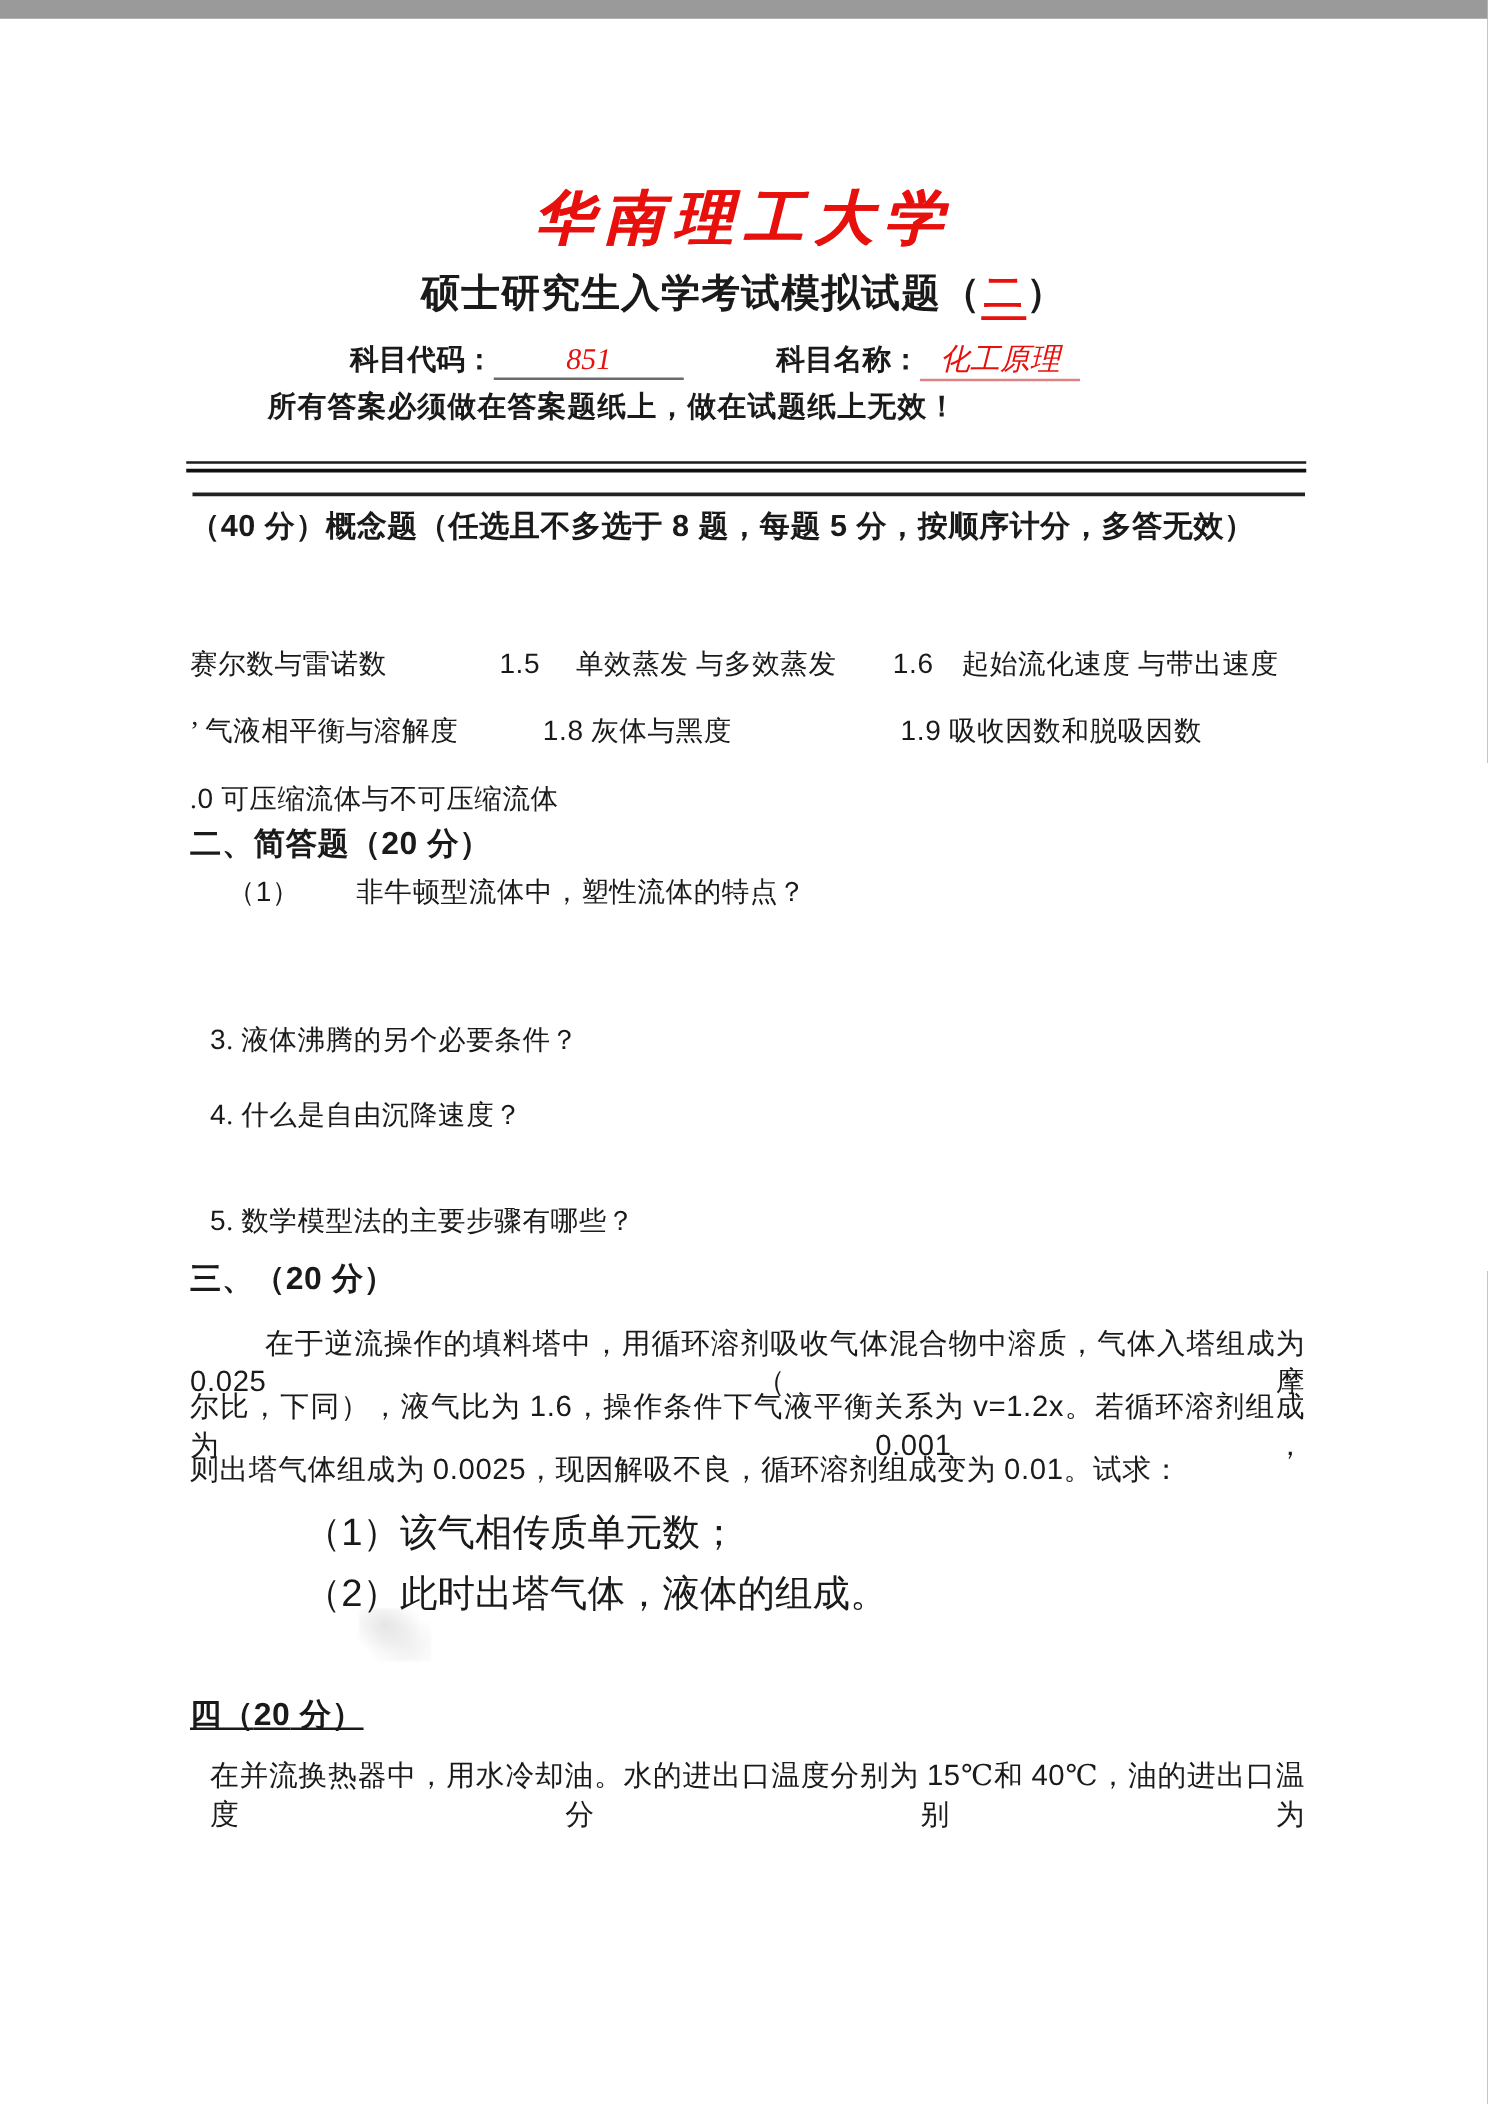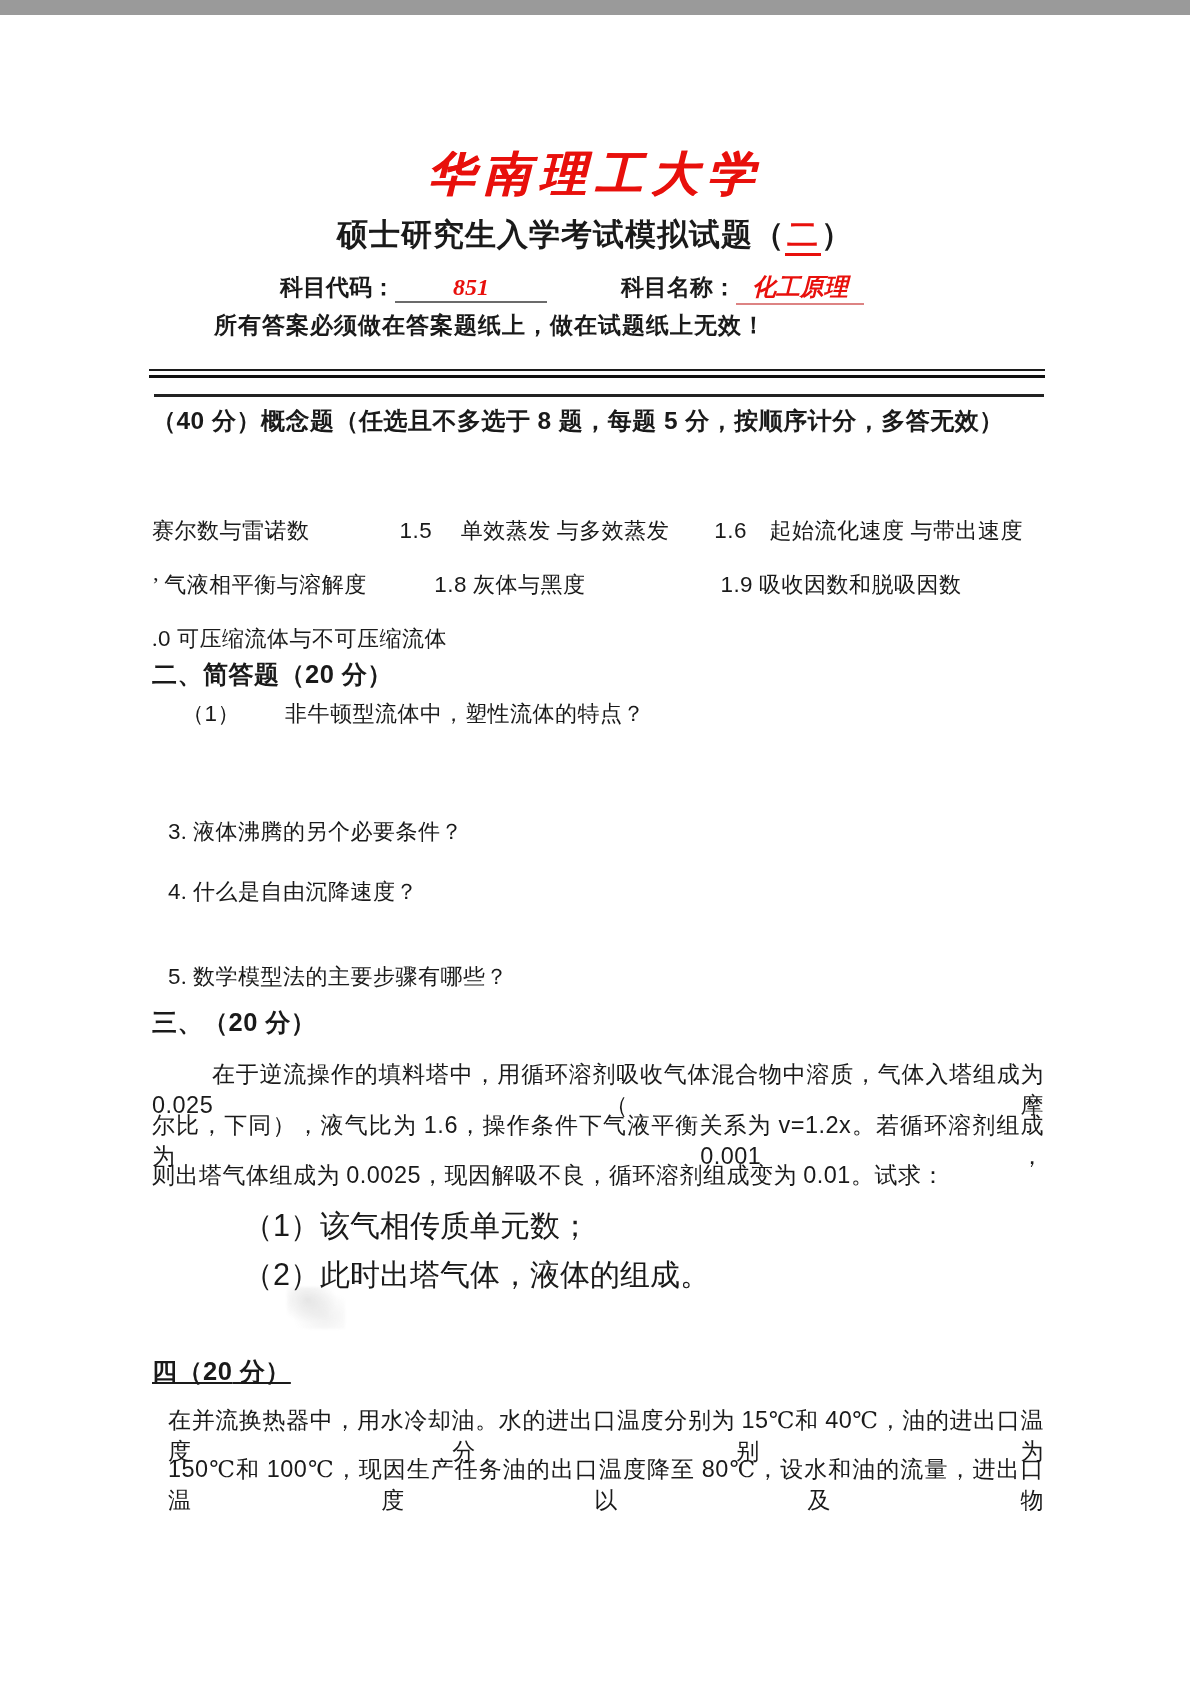--- a/index.html
+++ b/index.html
@@ -42,21 +42,21 @@
   }
   .blank-line{
     display:inline-block;
     text-align:center;
     border-bottom:2px solid #6b6b6b;
     font-weight:400;
   }
   .blank-code{width:152px;}
   .blank-name{width:128px;border-bottom-color:#dd8383;}
   .red-fill{
-    color:#e8100c;font-style:italic;font-weight:700;
+    color:#e8100c;font-style:italic;font-weight:400;
     font-family:"Liberation Serif","DejaVu Serif",serif;
     font-size:24px;
   }
   .notice{
     top:295px;left:214px;
     font-size:23px;font-weight:700;
     font-family:"Liberation Sans","DejaVu Sans",sans-serif;
     letter-spacing:1px;
   }
   
@@ -171,15 +171,14 @@
   <div class="abs para-line p3c mixnum">则出塔气体组成为 <span class="latin">0.0025</span>，现因解吸不良，循环溶剂组成变为 <span class="latin">0.01</span>。试求：</div>
 
   <div class="abs sub-q sq1 mixnum">（<span class="latin">1</span>）该气相传质单元数；</div>
   <div class="abs sub-q sq2 mixnum">（<span class="latin">2</span>）此时出塔气体，液体的组成。</div>
 
   <div class="abs smudge"></div>
 
   <div class="abs sec-heading h4 mixnum">四（<span class="latin">20</span> 分）</div>
 
   <div class="abs para-line p4a jlast mixnum">在并流换热器中，用水冷却油。水的进出口温度分别为 <span class="latin">15</span>℃和 <span class="latin">40</span>℃，油的进出口温度分别为</div>
-  <div class="abs para-line p4b jlast mixnum"><span class="latin">150</span>℃和 <span class="latin">100</span>℃，现因生产任务油的出口温度降至 <span class="latin">80</span>℃，设水和油的流量，进出口温度以及物</div>
 
 </div>
 
 </body></html>

